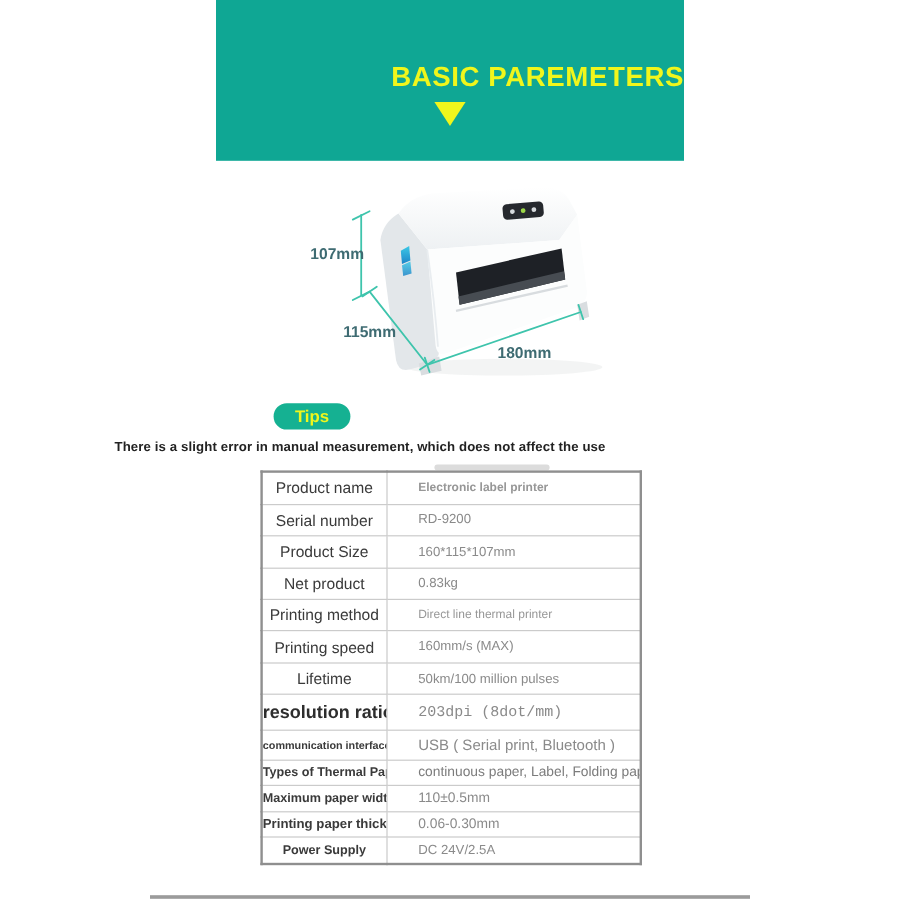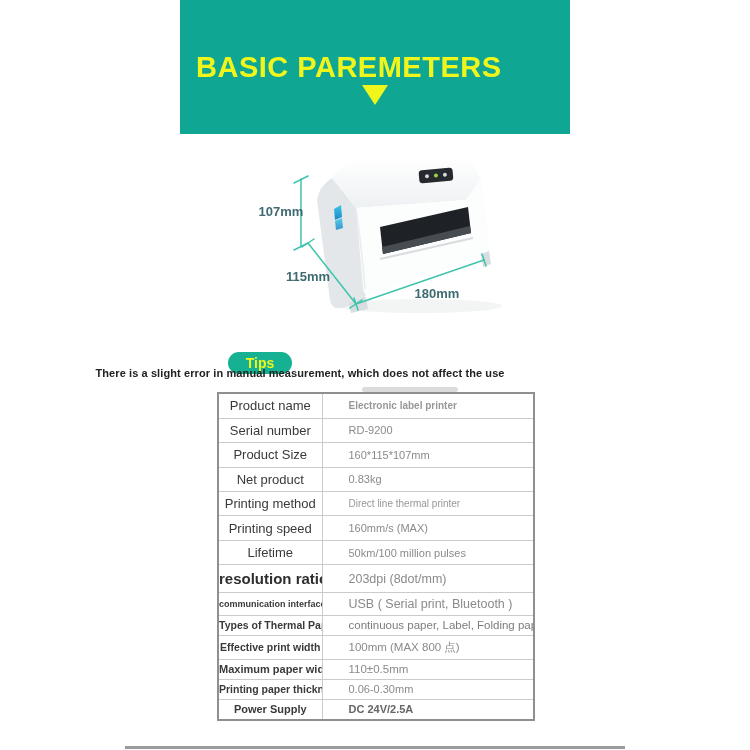--- a/index.html
+++ b/index.html
@@ -4,35 +4,35 @@
 <style>
   * { margin:0; padding:0; box-sizing:border-box; }
   html,body { width:750px; height:750px; background:#ffffff; overflow:hidden; }
   body { font-family:"Liberation Sans", sans-serif; position:relative; }
 
   .page { position:absolute; left:0; top:0; width:750px; height:750px; background:#fff; }
 
   
   .banner { position:absolute; left:180px; top:0; width:390px; height:134px;
             background:var(--teal,#0fa794); }
-  .banner .title { position:absolute; top:51px; left:16px; width:100%; text-align:left;
-            font-size:29px; font-weight:700; letter-spacing:0.5px;
+  .banner .title { position:absolute; top:51px; left:0; width:100%; text-align:right;
+            font-size:23px; font-weight:700; letter-spacing:0.5px;
             color:var(--yellow,#f0f61c); }
   .banner .tri { position:absolute; left:182px; top:85px; width:0; height:0;
             border-left:13px solid transparent; border-right:13px solid transparent;
             border-top:20px solid var(--yellow,#f0f61c); }
 
   
   .printer-figure { position:absolute; left:250px; top:145px; width:265px; height:190px; }
   .dim-line { stroke:var(--dim-line,#3ec4ac); stroke-width:1.5; fill:none; stroke-linecap:round; }
   .dim-text { fill:var(--dim-label,#3e6b72); font-size:13px; font-weight:700;
               font-family:"Liberation Sans", sans-serif; }
 
   
-  .tips-pill { position:absolute; left:228px; top:352px; width:64px; height:22px;
+  .tips-pill { position:absolute; left:228px; top:336px; width:64px; height:22px;
             border-radius:11px; background:var(--pill-green,#15b192);
             color:var(--yellow,#f0f61c); font-size:14px; font-weight:700;
             text-align:center; line-height:22px; }
   .note { position:absolute; left:0; top:367px; width:600px; text-align:center;
             font-size:11px; font-weight:700; color:var(--note-text,#222); letter-spacing:0.1px; }
   .deco-bar { position:absolute; left:362px; top:387px; width:96px; height:5px;
             border-radius:2.5px; background:#dcdcdc; }
 
   
   .spec-table { position:absolute; left:217px; top:392px; width:318px; height:329px;
@@ -49,21 +49,21 @@
   .spec-table tr:nth-child(8)  td.label-cell { font-size:15px; font-weight:600; color:#2e2e2e; }
   .spec-table tr:nth-child(9)  td.label-cell { font-size:9px;  font-weight:600; }
   .spec-table tr:nth-child(10) td.label-cell { font-size:10.5px; font-weight:700; }
   .spec-table tr:nth-child(11) td.label-cell { font-size:10.5px; font-weight:700; }
   .spec-table tr:nth-child(12) td.label-cell { font-size:11px; font-weight:700; }
   .spec-table tr:nth-child(13) td.label-cell { font-size:10.5px; font-weight:600; }
   .spec-table tr:nth-child(14) td.label-cell { font-size:11px; font-weight:700; }
   
   .spec-table tr:nth-child(1)  td.value-cell { font-size:10px; color:#979797;font-weight:bold; }
   .spec-table tr:nth-child(5)  td.value-cell { font-size:10px; color:#979797; }
-  .spec-table tr:nth-child(8)  td.value-cell { font-size:12.5px; }
+  .spec-table tr:nth-child(8)  td.value-cell { font-size:12.5px;font-family:Liberation Mono, monospace; }
   .spec-table tr:nth-child(9)  td.value-cell { font-size:12.5px; }
   .spec-table tr:nth-child(10) td.value-cell { font-size:11.5px; color:#7c7c7c; }
   .spec-table tr:nth-child(11) td.value-cell { font-size:11.5px; }
   .spec-table tr:nth-child(12) td.value-cell { font-size:11.5px; }
   .spec-table tr:nth-child(14) td.value-cell { color:#666; font-weight:600; }
 
   .bottom-rule { position:absolute; left:125px; top:746px; width:500px; height:3px;
             background:#9b9b9b; }
 </style>
 </head>
@@ -188,24 +188,20 @@
   <tr>
     <td class="label-cell">communication interface</td>
     <td class="value-cell">USB ( Serial print, Bluetooth )</td>
   </tr>
 
   <tr>
     <td class="label-cell">Types of Thermal Paper</td>
     <td class="value-cell">continuous paper, Label, Folding paper, Tag</td>
   </tr>
 
-  <tr>
-    <td class="label-cell">Effective print width</td>
-    <td class="value-cell">100mm (MAX 800 点)</td>
-  </tr>
 
   <tr>
     <td class="label-cell">Maximum paper width</td>
     <td class="value-cell">110±0.5mm</td>
   </tr>
 
   <tr>
     <td class="label-cell">Printing paper thickness</td>
     <td class="value-cell">0.06-0.30mm</td>
   </tr>

